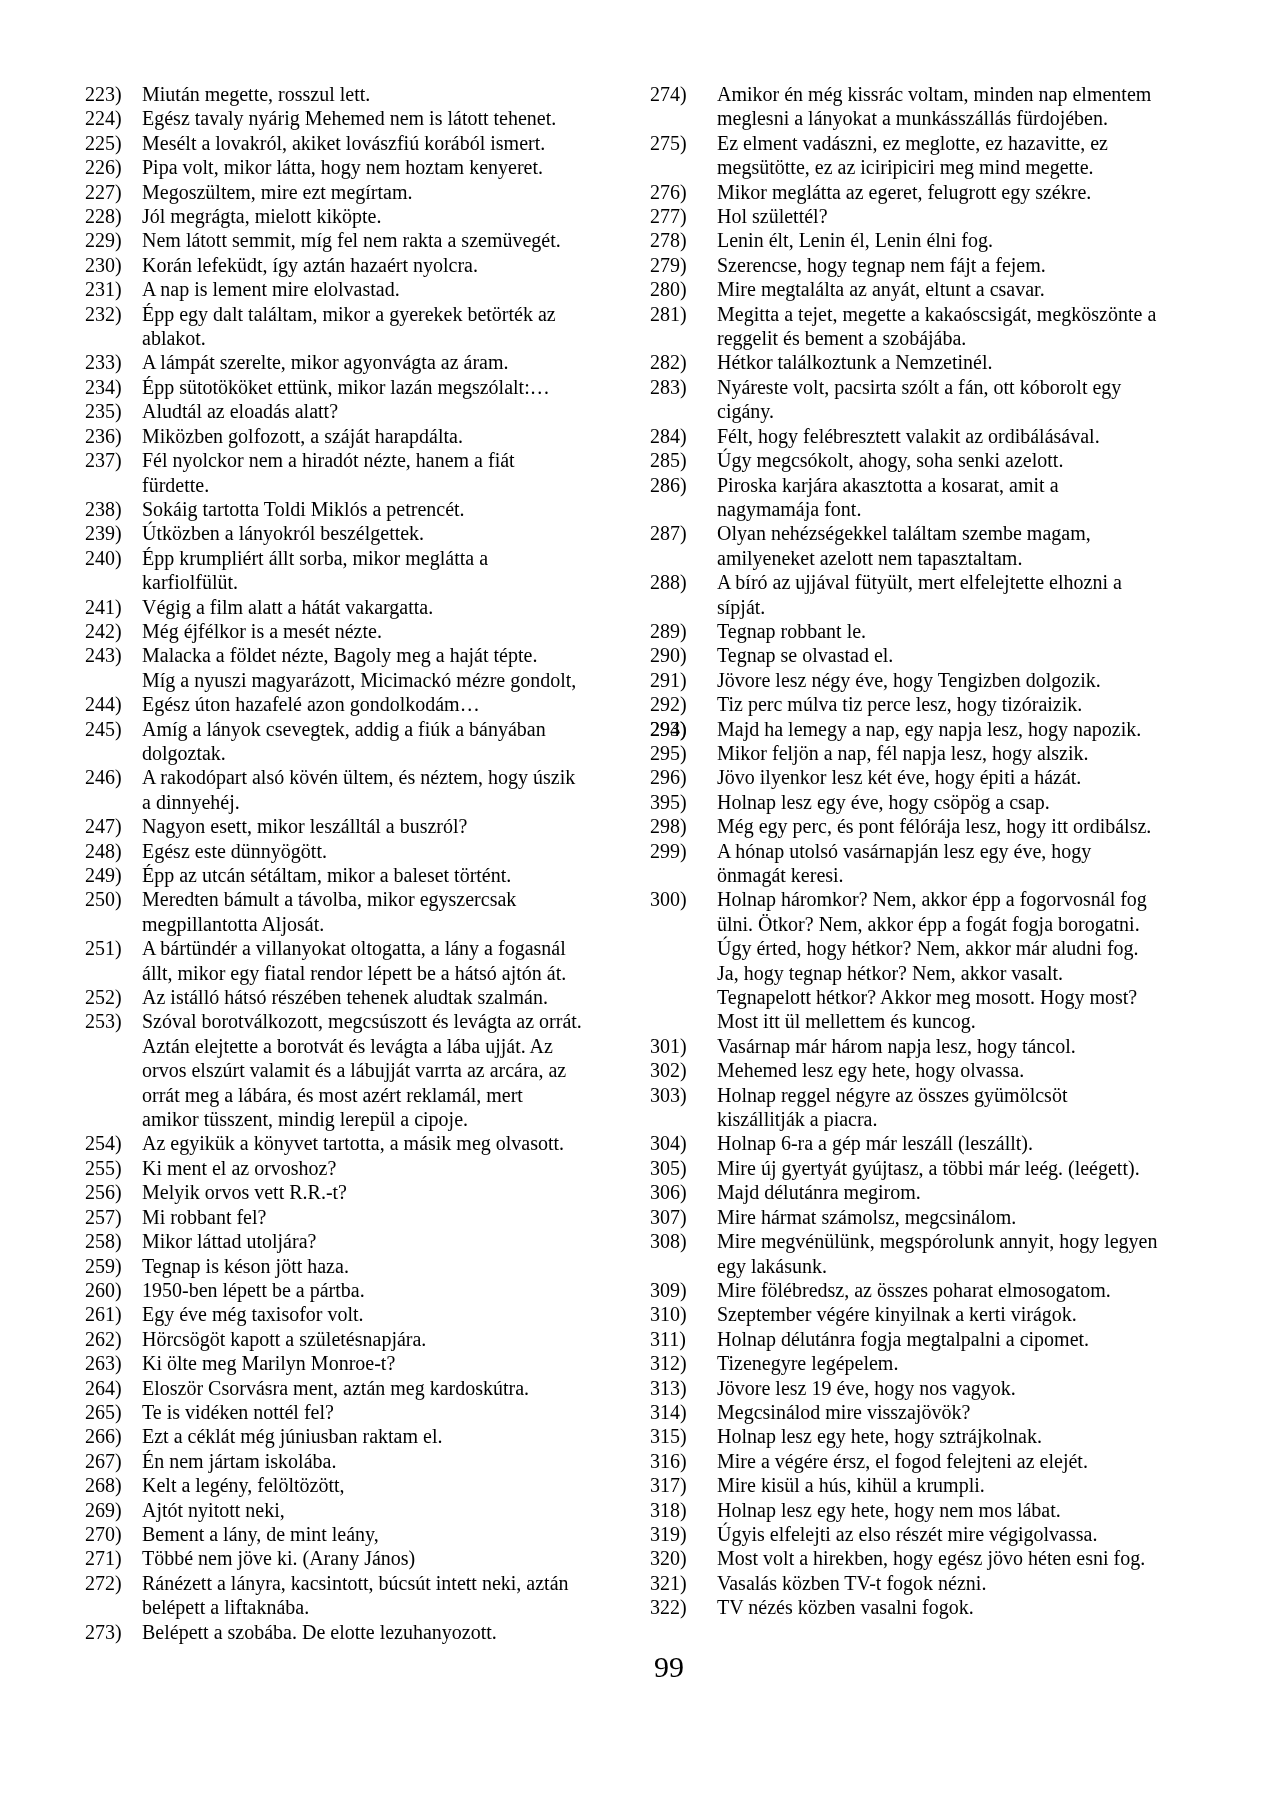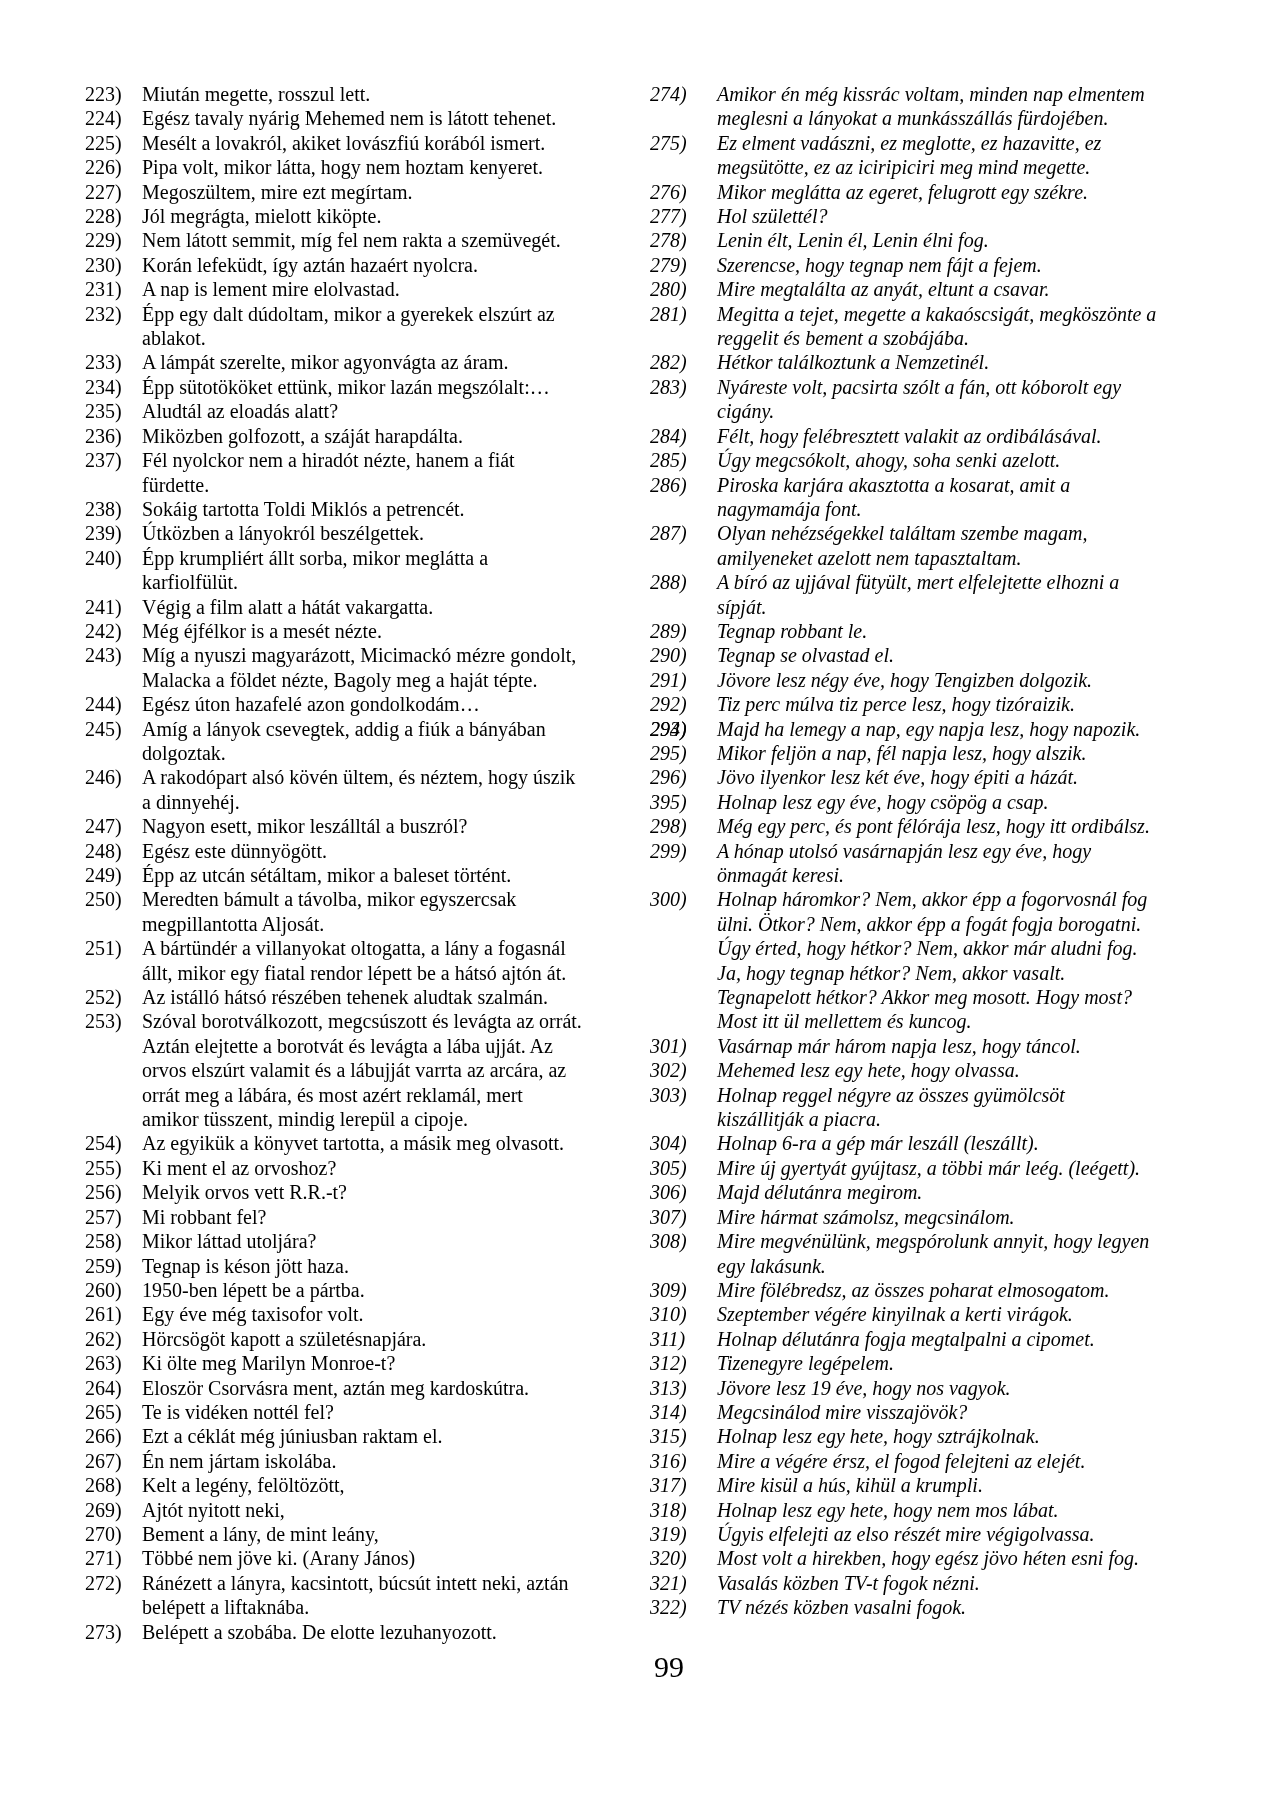--- a/index.html
+++ b/index.html
@@ -26,21 +26,21 @@
   .column {
     position: absolute;
     top: 82px;
     font-size: 20px;
     line-height: 24.4px;
   }
   .col-left  { left: 85px;  width: 525px; }
   .col-right { left: 650px; width: 560px; }
   .item { position: relative; }
   .col-left  .item { padding-left: 57px; }
-  .col-right .item { padding-left: 67px; font-style: italic; }
+  .col-right .item { padding-left: 67px; }
   .num {
     position: absolute;
     left: 0;
     top: 0;
   }
   .line { white-space: nowrap; }
   .page-number {
     position: absolute;
     top: 1650px;
     left: 0;
@@ -106,21 +106,21 @@
       </div>
       <div class="item">
         <span class="num">231)</span>
         <div class="txt">
           <div class="line">A nap is lement mire elolvastad.</div>
         </div>
       </div>
       <div class="item">
         <span class="num">232)</span>
         <div class="txt">
-          <div class="line">Épp egy dalt dúdoltam, mikor a gyerekek elszúrt az</div>
+          <div class="line">Épp egy dalt találtam, mikor a gyerekek betörték az</div>
           <div class="line">ablakot.</div>
         </div>
       </div>
       <div class="item">
         <span class="num">233)</span>
         <div class="txt">
           <div class="line">A lámpát szerelte, mikor agyonvágta az áram.</div>
         </div>
       </div>
       <div class="item">
@@ -175,22 +175,22 @@
       </div>
       <div class="item">
         <span class="num">242)</span>
         <div class="txt">
           <div class="line">Még éjfélkor is a mesét nézte.</div>
         </div>
       </div>
       <div class="item">
         <span class="num">243)</span>
         <div class="txt">
+          <div class="line">Malacka a földet nézte, Bagoly meg a haját tépte.</div>
           <div class="line">Míg a nyuszi magyarázott, Micimackó mézre gondolt,</div>
-          <div class="line">Malacka a földet nézte, Bagoly meg a haját tépte.</div>
         </div>
       </div>
       <div class="item">
         <span class="num">244)</span>
         <div class="txt">
           <div class="line">Egész úton hazafelé azon gondolkodám…</div>
         </div>
       </div>
       <div class="item">
         <span class="num">245)</span>

